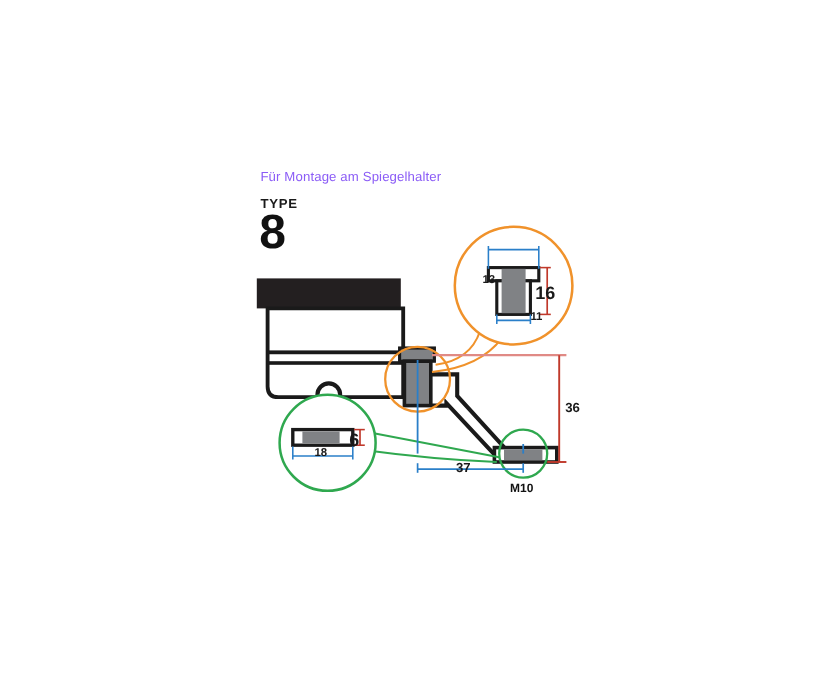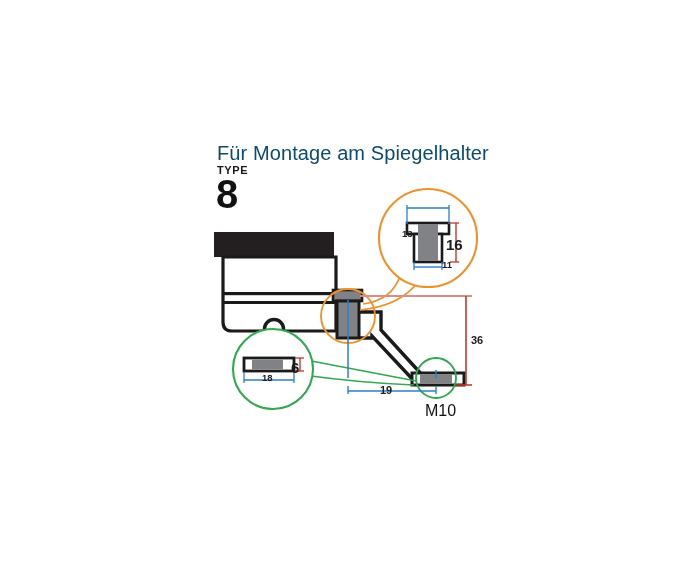--- a/index.html
+++ b/index.html
@@ -19,22 +19,22 @@
     left: 0;
     top: 0;
     width: 696px;
     height: 564px;
   }
   .heading {
     position: absolute;
     left: 217px;
     top: 142px;
     font-family: "Liberation Sans", sans-serif;
-    font-size: 20px;
-    color: #0c4a6e;
+    font-size: 11px;
+    color: #8b5cf6;
     letter-spacing: 0.1px;
     white-space: nowrap;
   }
   .type-word {
     position: absolute;
     left: 217px;
     top: 164px;
     font-family: "Liberation Sans", sans-serif;
     font-size: 11px;
     font-weight: bold;
@@ -57,22 +57,22 @@
     font-family: "Liberation Sans", sans-serif;
     font-weight: bold;
     white-space: nowrap;
   }
   .dim-blue { color: #1a1a1a; font-size: 9.5px; }
   .dim-red  { color: #1a1a1a; font-size: 15px; }
   .dim-big  { color: #1a1a1a; font-size: 11px; text-align: right; }
   .thread-label {
     position: absolute;
     font-family: "Liberation Sans", sans-serif;
-    font-size: 16px;
-    font-weight: normal;
+    font-size: 10px;
+    font-weight: bold;
     color: #111111;
   }
 </style>
 </head>
 <body>
 
 <svg id="canvas" viewBox="0 0 696 564">
 
   <g>
 
@@ -192,16 +192,16 @@
 <div class="type-word">TYPE</div>
 <div class="type-number">8</div>
 
 <div class="dim-label dim-blue" style="left:402px; top:200px;margin-top:28px;">13</div>
 <div class="dim-label dim-red" style="left:446px; top:236px;">16</div>
 <div class="dim-label dim-blue" style="left:442px; top:259px;">11</div>
 
 <div class="dim-label dim-blue" style="left:262px; top:372px;">18</div>
 <div class="dim-label dim-red" style="left:291px; top:359px;">6</div>
 
-<div class="dim-label dim-big" style="left:380px; top:384px;">19</div>
+<div class="dim-label dim-big" style="left:380px; top:384px;">37</div>
 <div class="dim-label dim-big" style="left:471px; top:334px;">36</div>
 
 <div class="thread-label" style="left:425px; top:402px;">M10</div>
 
 </body></html>

